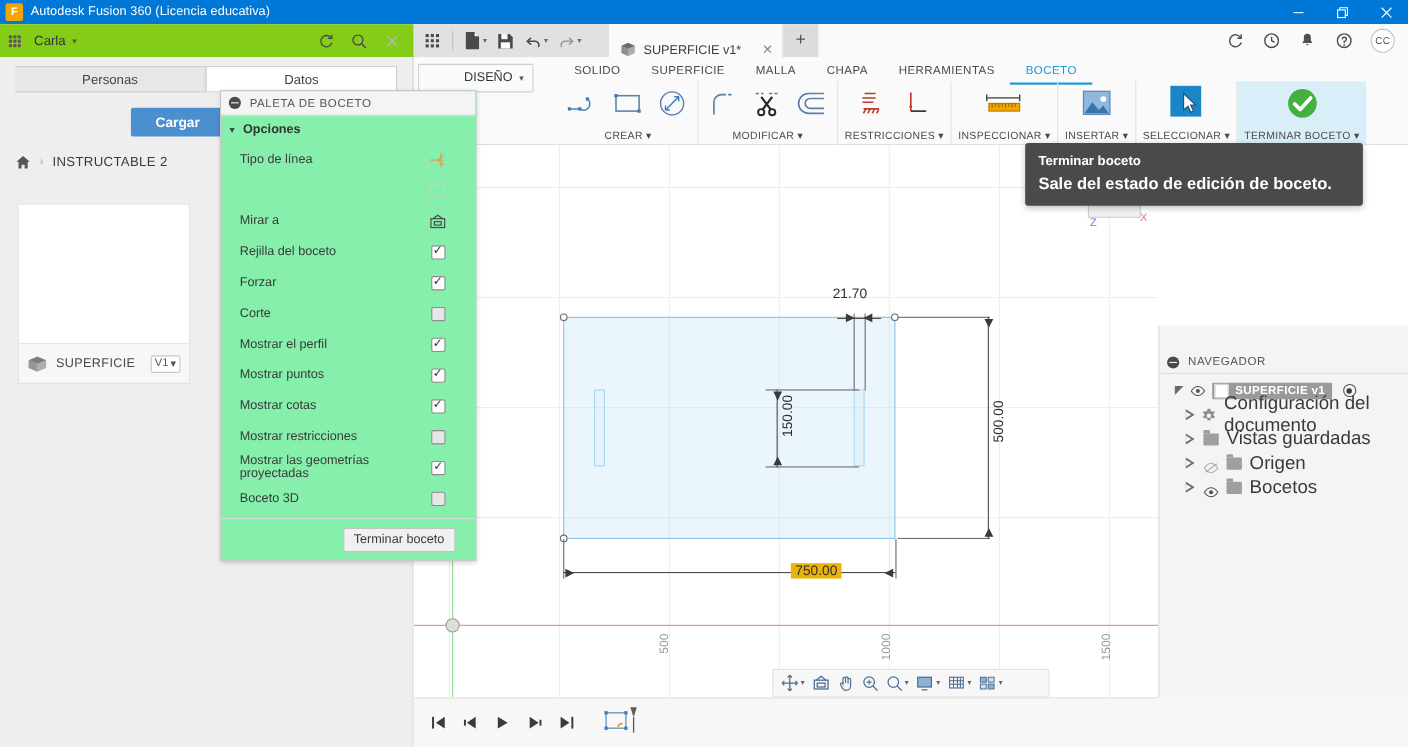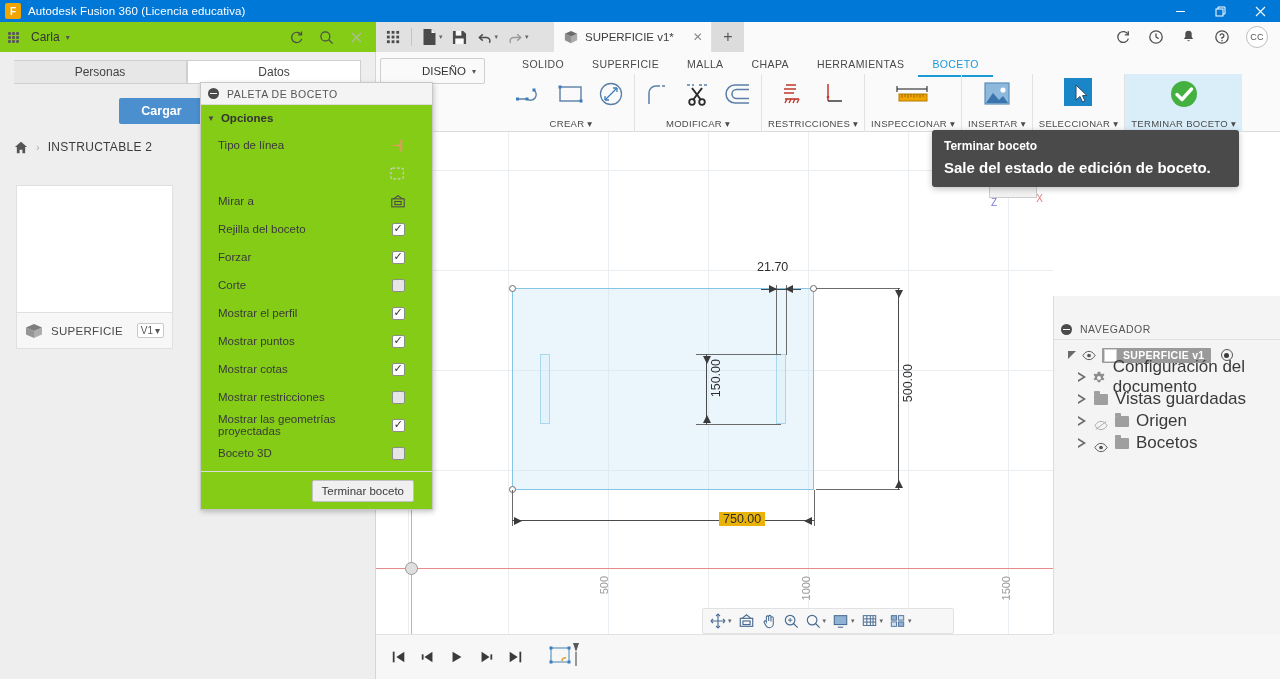--- a/index.html
+++ b/index.html
@@ -62,21 +62,21 @@
   }
   .mini-caret { font-size:7px; margin-left:2px; color:#666; }
   .qat-sep { width:1px; height:18px; background:#c4c4c4; margin:0 4px; }
 
   
   .tabstrip {
     position:absolute; left:554px; top:22px; width:726px; height:30px;
     background:#fafafa; display:flex; align-items:center;
   }
   .doc-tab {
-    height:30px; display:flex; align-items:center; padding:0 8px 0 10px;
+    height:30px; display:flex; align-items:flex-end; padding:0 8px 0 10px;
     background:#fafafa; border-right:1px solid #e0e0e0; gap:7px;
   }
   .doc-tab .cube { width:14px; height:14px; }
   .doc-tab-label { font-size:11.5px; color:#3d3d3d; }
   .doc-tab-close { color:#8a8a8a; font-size:12px; margin-left:12px; }
   .newtab {
     width:32px; height:30px; display:flex; align-items:center; justify-content:center;
     background:#dcdcdc; color:#555; font-size:16px;
   }
   .tab-icons { margin-left:auto; display:flex; align-items:center; gap:16px; padding-right:12px; }
@@ -160,21 +160,21 @@
   .thumb-cube { width:18px; height:16px; }
   .thumb-name { font-size:11.5px; color:#4a4a4a; letter-spacing:.3px; }
   .ver-badge {
     margin-left:auto; border:1px solid #c9c9c9; background:#fff; border-radius:2px;
     font-size:10px; padding:1px 3px; color:#555; display:flex; align-items:center; gap:2px;
   }
 
   
   .palette {
     position:absolute; left:200px; top:82px; width:233px; height:428px;
-    background:#84cc16; border:1px solid #c8c8c8; box-shadow:1px 2px 5px rgba(0,0,0,.22);
+    background:#86efac; border:1px solid #c8c8c8; box-shadow:1px 2px 5px rgba(0,0,0,.22);
     z-index:40;
   }
   .pal-header {
     height:22px; display:flex; align-items:center; gap:8px; padding-left:7px;
     border-bottom:1px solid #dcdcdc; background:#f4f4f4;
   }
   .pal-dot {
     width:11px; height:11px; border-radius:50%; background:#4a4a4a; position:relative;
   }
   .pal-dot::after {

